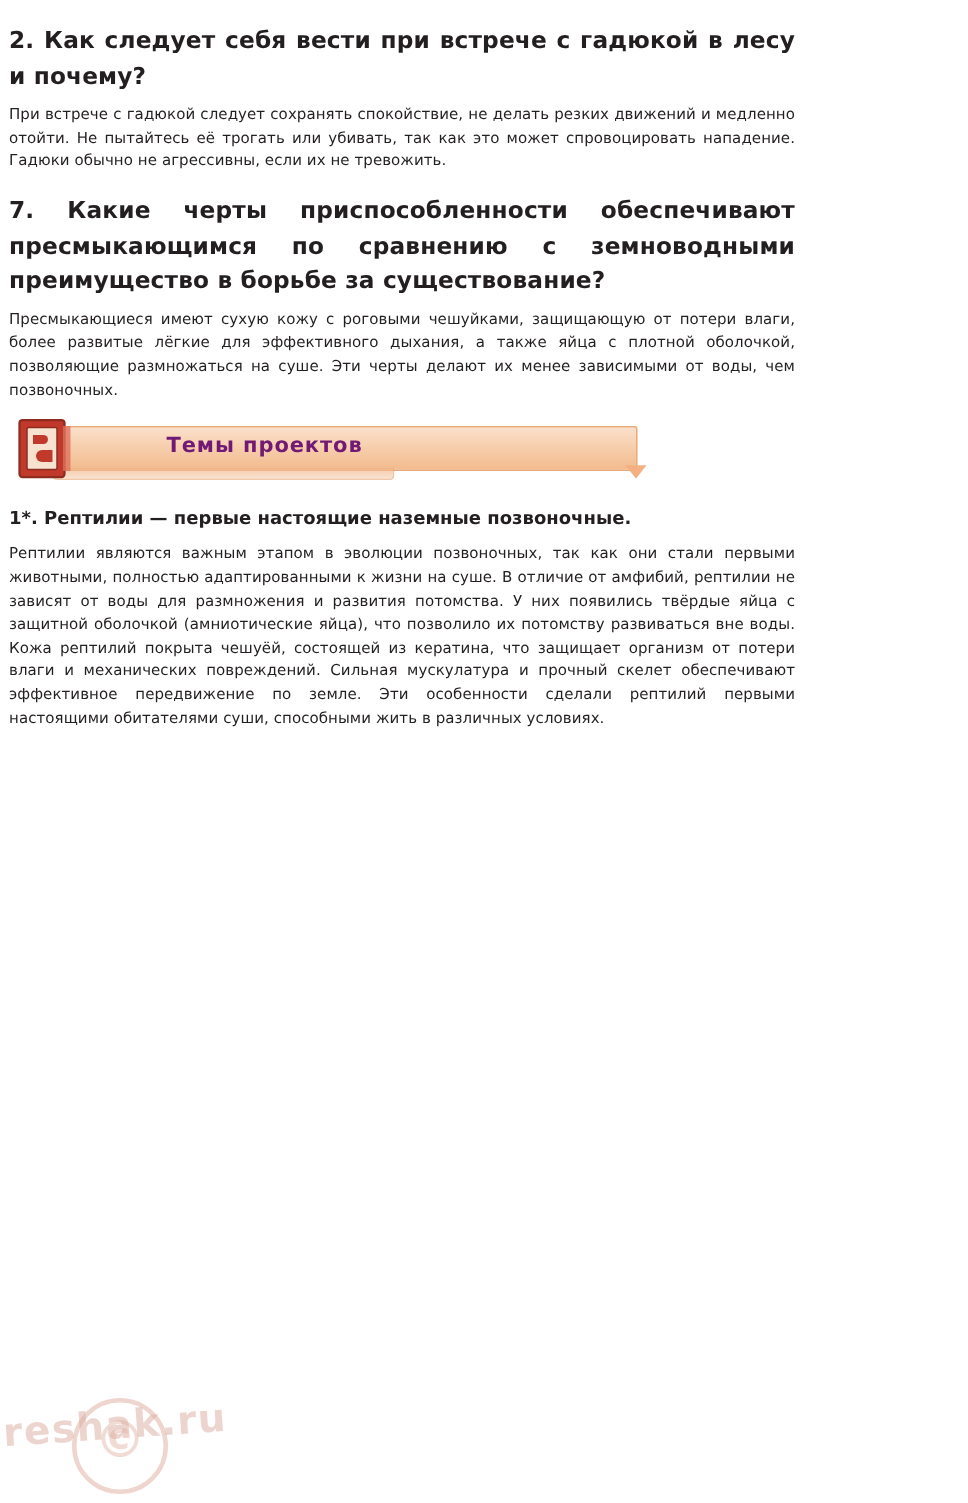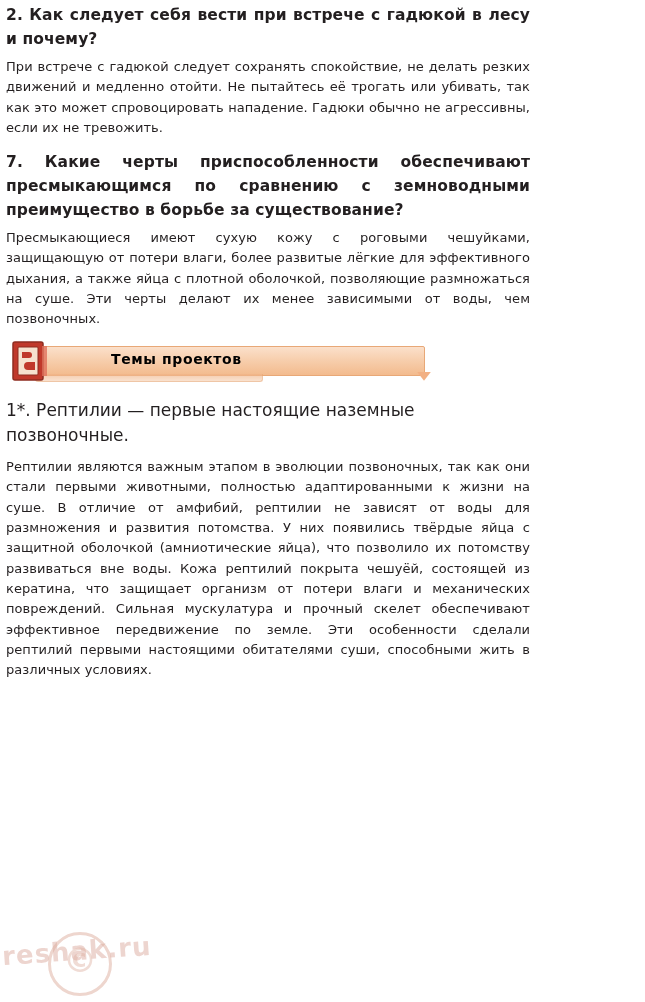--- a/index.html
+++ b/index.html
@@ -13,33 +13,33 @@
     position: relative;
     overflow: hidden;
     font-family: "DejaVu Sans", sans-serif;
     color: #231f20;
   }
   .page {
     position: relative;
     width: 536px;
     height: 1002px;
     box-sizing: border-box;
-    padding: 4px 6px 0 6px;
+    padding: 16px 6px 0 6px;
   }
   .q-head {
     font-weight: bold;
     font-size: 15.5px;
     line-height: 1.52;
     text-align: justify;
     text-align-last: left;
     margin: 0 0 6px 0;
     letter-spacing: 0.1px;
   }
   .para {
-    font-size: 13px;
+    font-size: 10px;
     line-height: 1.565;
     text-align: justify;
     text-align-last: left;
     margin: 0 0 6px 0;
     letter-spacing: 0.05px;
   }
   .spacer-sm { height: 7px; }
 
   
   .banner {
@@ -80,37 +80,37 @@
     height: 42px;
     z-index: 3;
   }
   .banner-title {
     position: absolute;
     left: 105px;
     top: 11px;
     z-index: 4;
     font-weight: bold;
     font-size: 14px;
-    color: #000000;
+    color: #701a75;
     letter-spacing: 0.6px;
   }
   .banner-tail {
     position: absolute;
     right: 99px;
     top: 32px;
     width: 14px;
     height: 9px;
     background: #f2b083;
     clip-path: polygon(0 0, 100% 0, 50% 100%);
     z-index: 2;
   }
 
   .project-head {
-    font-weight: normal;
-    font-size: 17px;
+    font-weight: bold;
+    font-size: 12px;
     line-height: 1.5;
     margin: 4px 0 8px 0;
   }
 
   
   .watermark {
     position: absolute;
     left: 0;
     bottom: 0;
     width: 250px;

